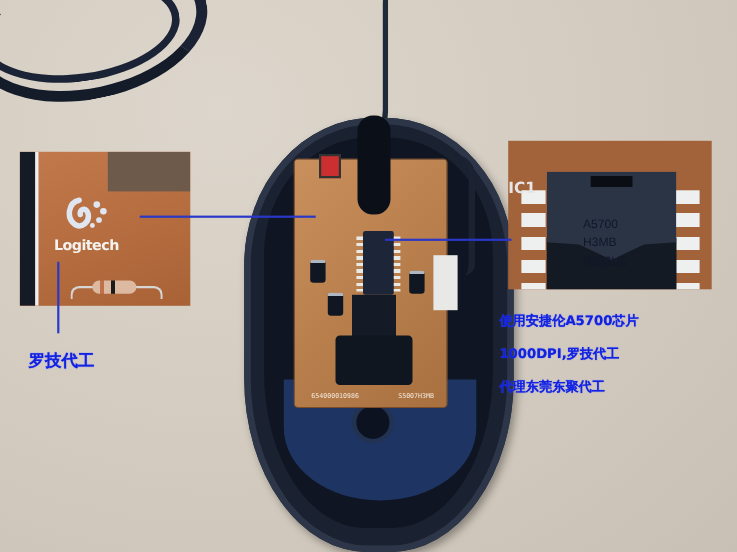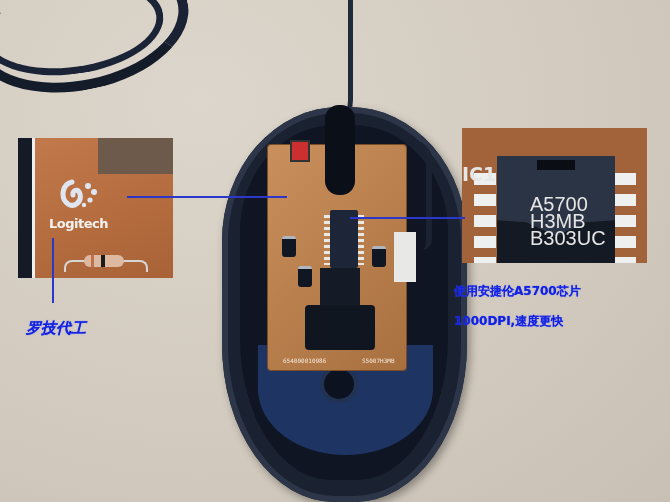--- a/index.html
+++ b/index.html
@@ -50,27 +50,27 @@
   .resistor-lead{position:absolute;left:46px;top:122px;width:80px;height:10px;border:2px solid #d6d6d6;border-bottom:none;border-radius:8px 8px 0 0;}
 
   .inset-right{position:absolute;left:462px;top:128px;width:185px;height:135px;background:#a2623a;overflow:hidden;}
   .inset-right .ic-body{position:absolute;left:35px;top:28px;width:118px;height:107px;background:#2b3445;
     clip-path:polygon(0 0,100% 0,100% 60%,75% 62%,50% 75%,25% 62%,0 60%);}
   .inset-right .ic-lower{position:absolute;left:35px;top:88px;width:118px;height:50px;background:#141a24;}
   .inset-right .notch{position:absolute;left:75px;top:32px;width:38px;height:10px;background:#0a0e14;}
   .inset-right .pins-l,.inset-right .pins-r{position:absolute;top:45px;width:22px;height:95px;
     background:repeating-linear-gradient(#eef0f0 0 12px,#a2623a 12px 21px);}
   .inset-right .pins-l{left:12px}.inset-right .pins-r{left:152px}
-  .inset-right .ic-text{position:absolute;left:68px;top:68px;font-size:20px;color:#e5e5e5;line-height:17px;font-family:"Liberation Sans",sans-serif;}
-  .inset-right .ic-label{position:absolute;left:0;top:35px;font-size:19px;color:#e6e6e6;font-weight:bold;}
+  .inset-right .ic-text{position:absolute;left:68px;top:68px;font-size:11px;color:#0f172a;line-height:17px;font-family:"Liberation Sans",sans-serif;}
+  .inset-right .ic-label{position:absolute;left:0;top:35px;font-size:14px;color:#e6e6e6;font-weight:bold;}
 
   .leader{position:absolute;background:#2a37c8;}
   .caption{position:absolute;color:#1222e0;font-weight:bold;font-family:"DejaVu Sans",sans-serif;
     text-shadow:0 0 1px #4050ff;}
-  .cap-left{left:26px;top:313px;font-size:15px;line-height:30px;font-style:italic;}
+  .cap-left{left:26px;top:313px;font-size:15px;line-height:30px;}
   .cap-right{left:454px;top:276px;font-size:12px;line-height:30px;white-space:nowrap;}
   .cap-line{display:block;}
 </style>
 </head>
 <body>
 
 <div class="bg"></div>
 
 <div class="cable-coil"></div>
 <div class="cable-coil2"></div>
@@ -130,14 +130,15 @@
 <div class="leader" style="left:127px;top:196px;width:160px;height:2px"></div>
 <div class="leader" style="left:52px;top:238px;width:2px;height:65px"></div>
 <div class="leader" style="left:350px;top:217px;width:115px;height:2px"></div>
 
 <div class="caption cap-left">
   <span class="cap-line">罗技代工</span>
 </div>
 
 <div class="caption cap-right">
   <span class="cap-line">使用安捷伦A5700芯片</span>
-  <span class="cap-line">1000DPI,速度更快</span>
+  <span class="cap-line">1000DPI,罗技代工</span>
+  <span class="cap-line">代理东莞东聚代工</span>
 </div>
 
 </body></html>

